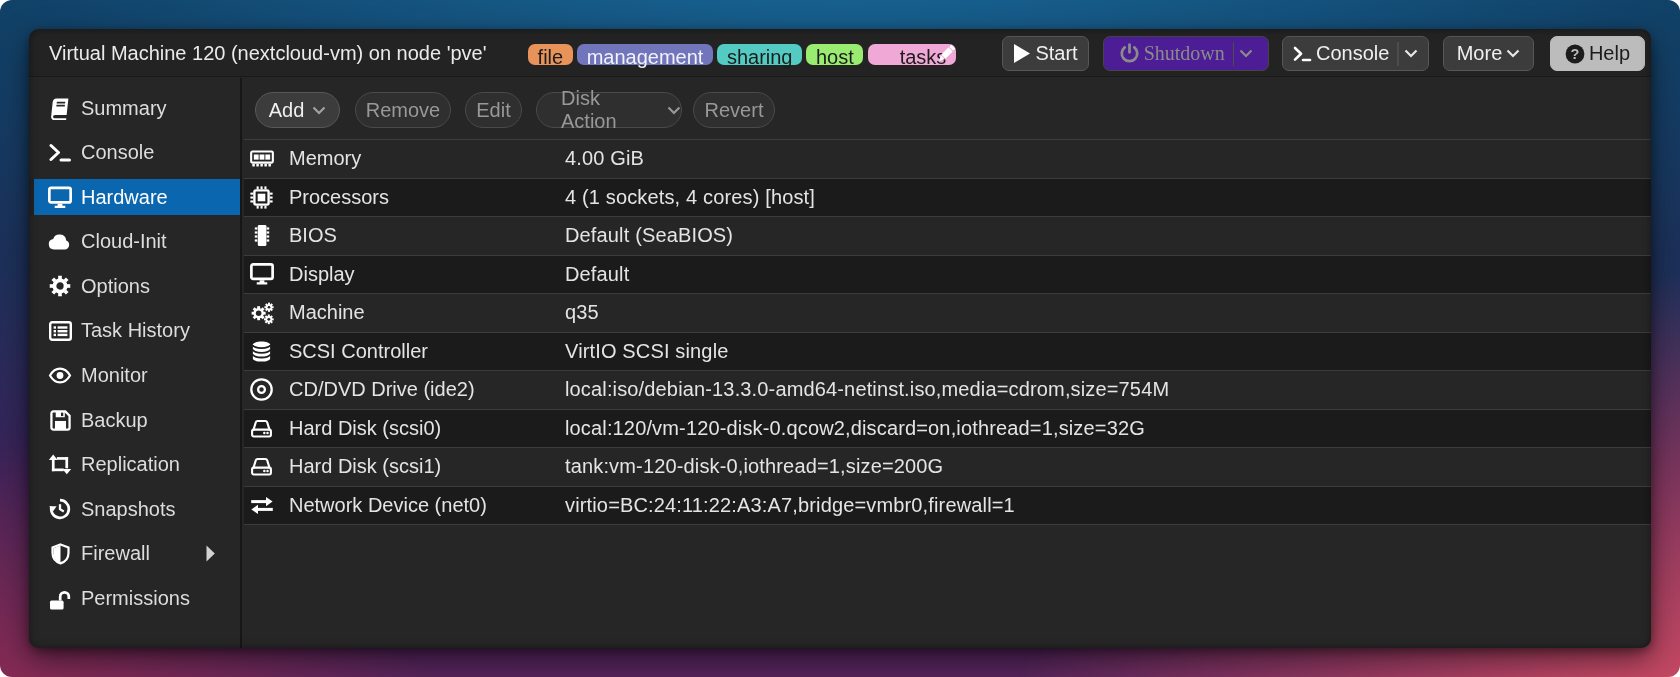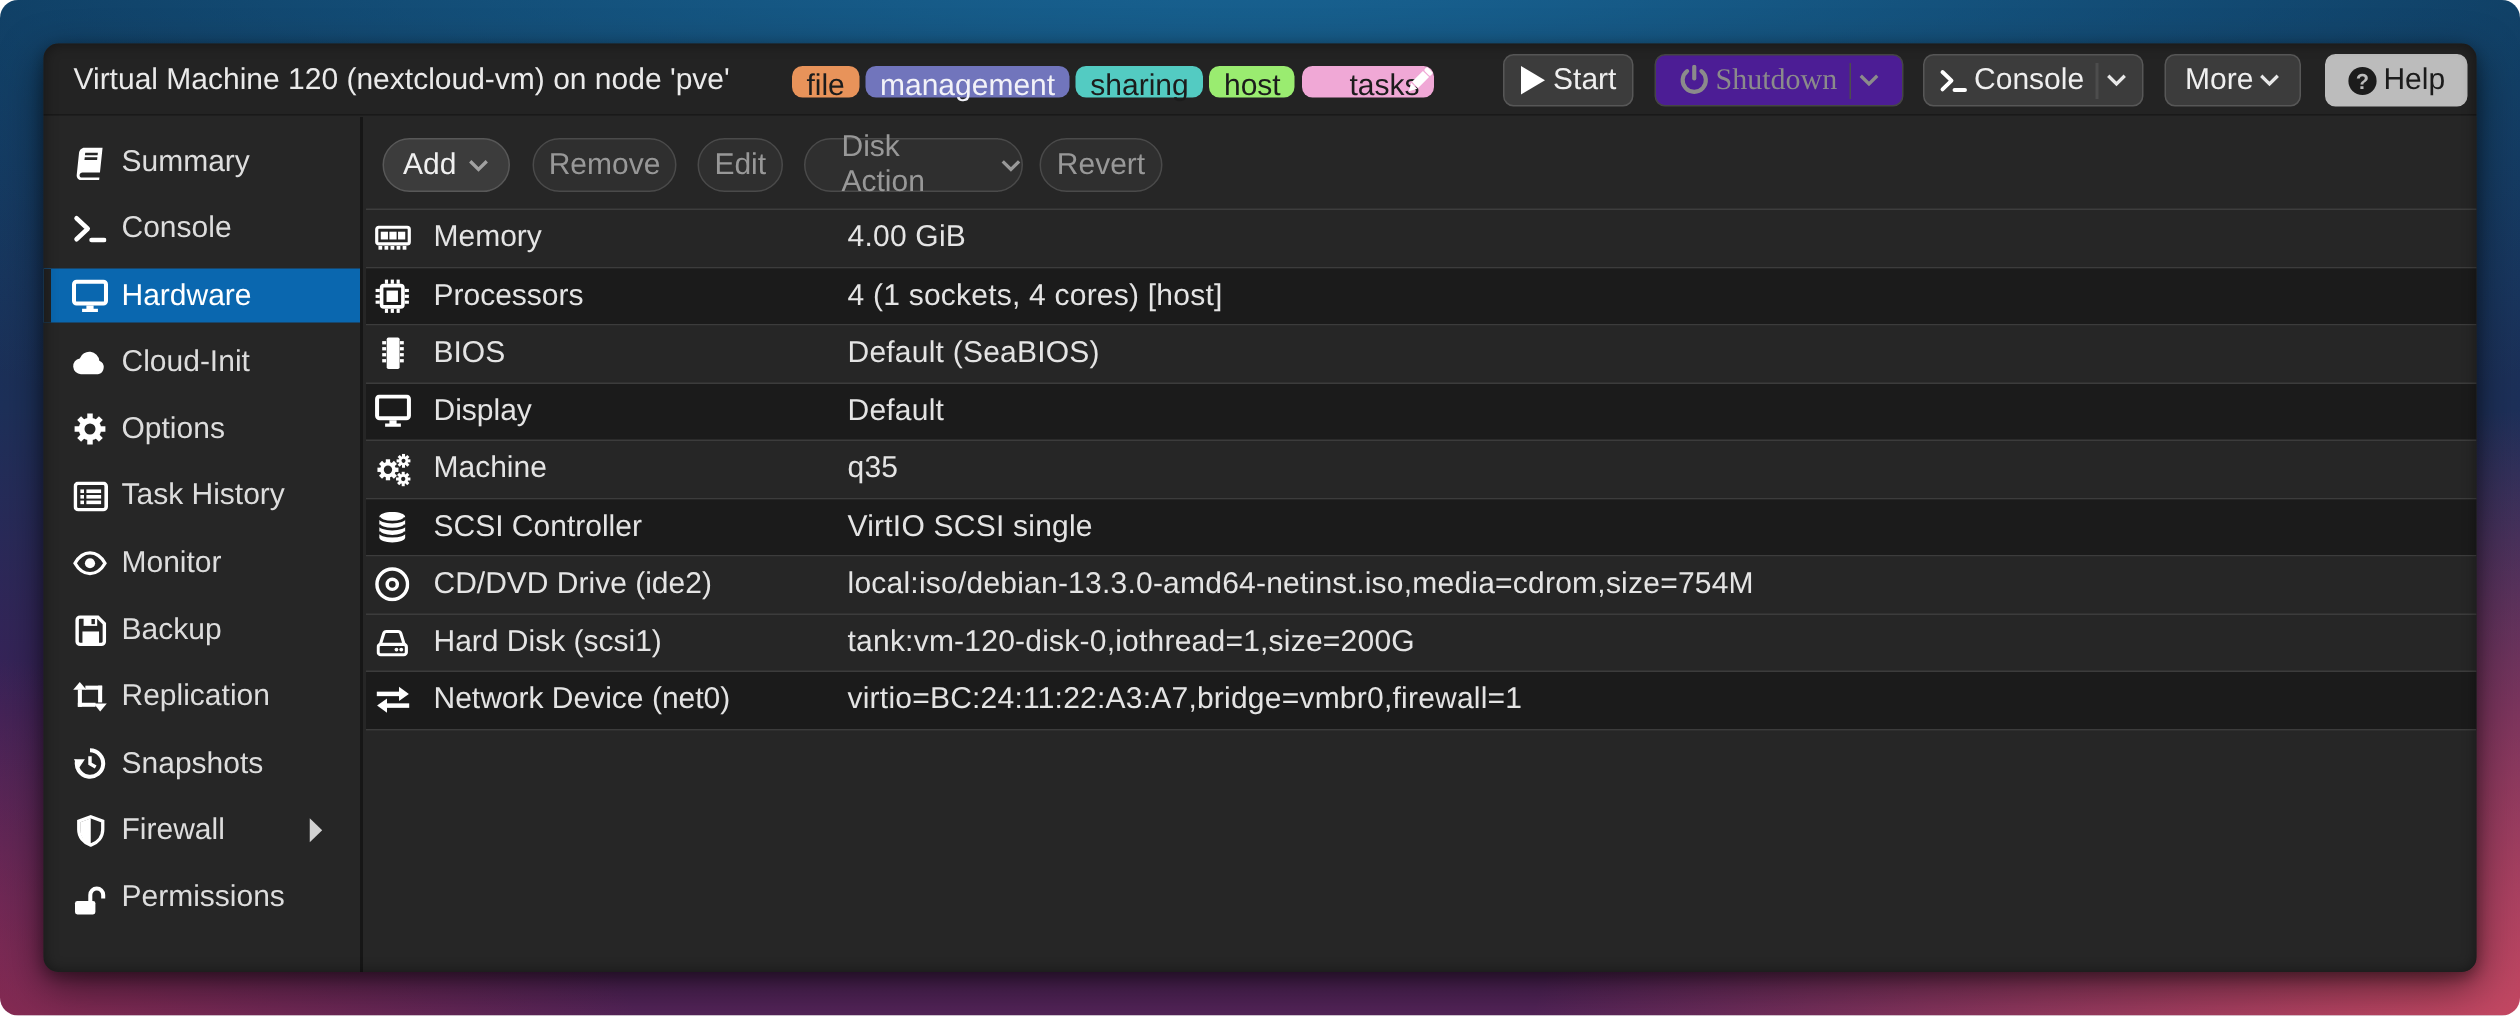--- a/index.html
+++ b/index.html
@@ -426,20 +426,32 @@
       <div class="row">
           <span class="ricon" id="r-cd">
             <svg width="23" height="23" viewBox="0 0 23 23">
               <circle cx="11.5" cy="11.5" r="10.2" fill="none" stroke="#fff" stroke-width="2.3"></circle>
               <circle cx="11.5" cy="11.5" r="3.4" fill="none" stroke="#fff" stroke-width="2.3"></circle>
             </svg>
           </span>
           <span class="rlabel">CD/DVD Drive (ide2)</span>
           <span class="rvalue">local:iso/debian-13.3.0-amd64-netinst.iso,media=cdrom,size=754M</span>
         </div>
+      <div class="row dark">
+          <span class="ricon" id="r-hd0">
+            <svg width="21" height="19" viewBox="0 0 21 19">
+              <path fill="none" stroke="#fff" stroke-width="2.1" d="M2.3 11.4 L4.8 3.3 a1.9 1.9 0 0 1 1.8-1.3 h7.8 a1.9 1.9 0 0 1 1.8 1.3 L18.7 11.4"></path>
+              <rect x="1.1" y="10.6" width="18.8" height="6.9" rx="1.7" fill="none" stroke="#fff" stroke-width="2.1"></rect>
+              <circle cx="13.3" cy="14" r="1.25" fill="#fff"></circle>
+              <circle cx="16.5" cy="14" r="1.25" fill="#fff"></circle>
+            </svg>
+          </span>
+          <span class="rlabel">Hard Disk (scsi0)</span>
+          <span class="rvalue">local:120/vm-120-disk-0.qcow2,discard=on,iothread=1,size=32G</span>
+        </div>
       <div class="row">
           <span class="ricon" id="r-hd1">
             <svg width="21" height="19" viewBox="0 0 21 19">
               <path fill="none" stroke="#fff" stroke-width="2.1" d="M2.3 11.4 L4.8 3.3 a1.9 1.9 0 0 1 1.8-1.3 h7.8 a1.9 1.9 0 0 1 1.8 1.3 L18.7 11.4"></path>
               <rect x="1.1" y="10.6" width="18.8" height="6.9" rx="1.7" fill="none" stroke="#fff" stroke-width="2.1"></rect>
               <circle cx="13.3" cy="14" r="1.25" fill="#fff"></circle>
               <circle cx="16.5" cy="14" r="1.25" fill="#fff"></circle>
             </svg>
           </span>
           <span class="rlabel">Hard Disk (scsi1)</span>

